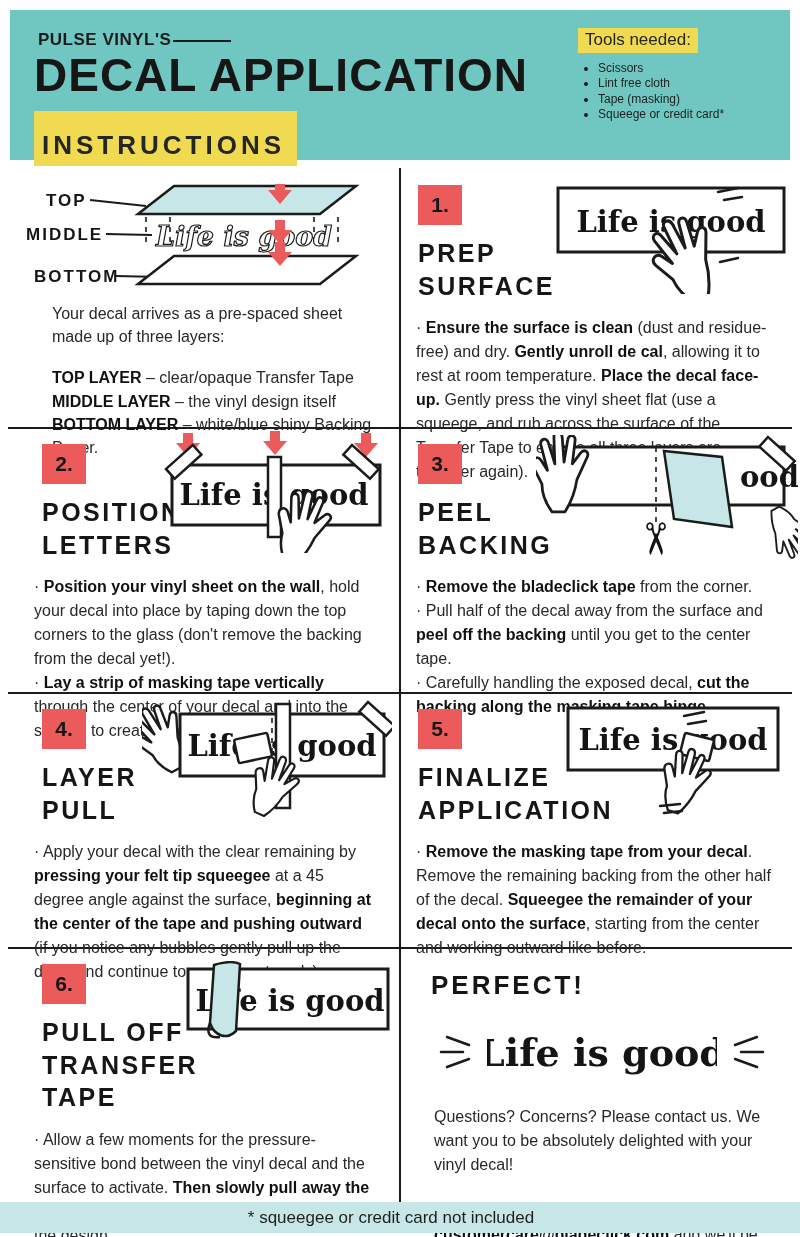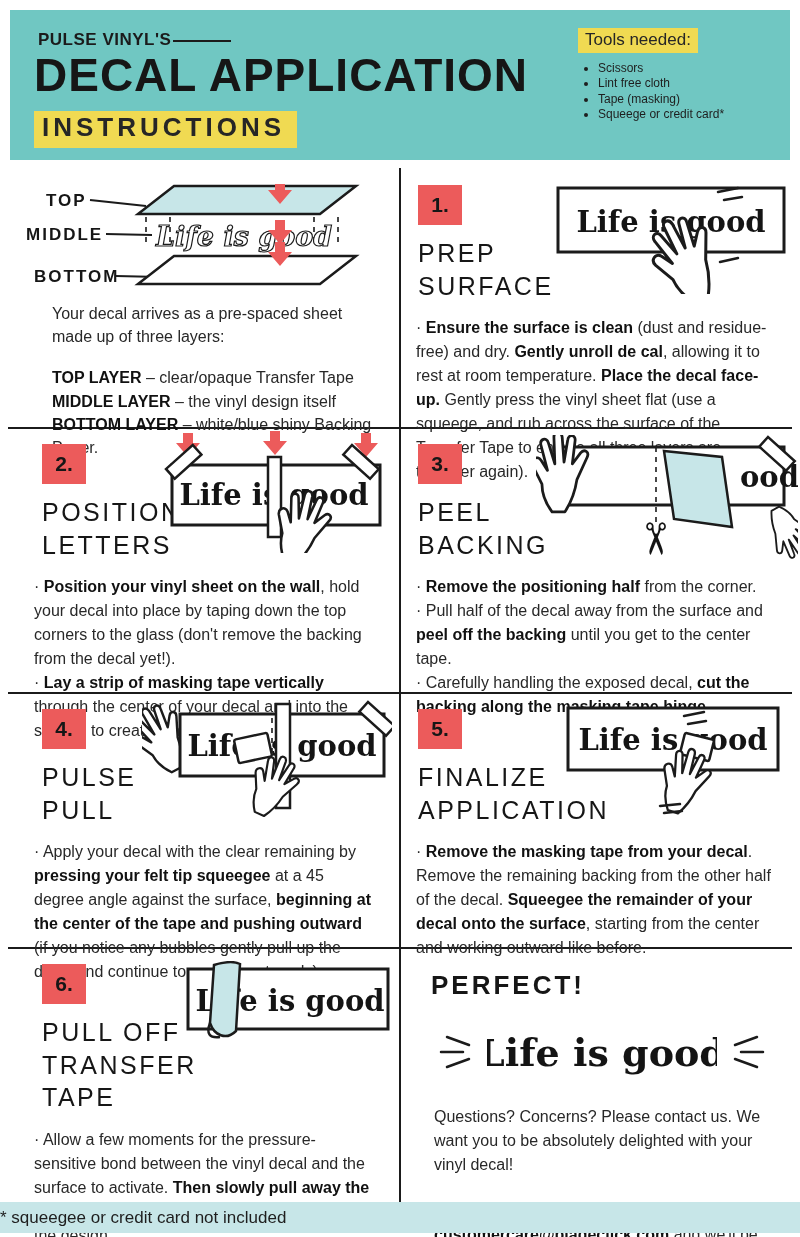--- a/index.html
+++ b/index.html
@@ -10,32 +10,32 @@
   html,body{margin:0;padding:0}
   body{
     width:800px;height:1237px;position:relative;background:#fff;
     font-family:"Liberation Sans",sans-serif;color:#222;overflow:hidden;
   }
   
   .header{position:absolute;left:10px;top:10px;width:780px;height:150px;background:var(--teal)}
   .brand{position:absolute;left:28px;top:20px;font-size:17px;font-weight:bold;letter-spacing:.5px;color:var(--ink)}
   .brand-line{display:inline-block;width:58px;border-bottom:2px solid var(--ink);margin-left:2px;transform:translateY(-3px)}
   .main-title{position:absolute;left:24px;top:38px;font-size:46px;font-weight:bold;letter-spacing:1px;color:#161616;white-space:nowrap}
-  .subtitle{position:absolute;left:24px;top:101px;background:var(--yellow);padding:1px 12px 5px 8px;font-size:26px;font-weight:bold;letter-spacing:4px;color:#262626}
+  .subtitle{position:absolute;left:24px;top:101px;background:var(--yellow);padding:19px 12px 5px 8px;font-size:26px;font-weight:bold;letter-spacing:4px;color:#262626}
   .tools{position:absolute;left:568px;top:18px;width:210px}
   .tools-label{display:inline-block;background:var(--yellow);padding:2px 7px 3px;font-size:17px;color:#262626}
   .tools-list{margin:8px 0 0 20px;padding:0;font-size:12px;line-height:1.28;color:#1e1e1e}
   
   .vline{position:absolute;left:399px;top:168px;width:2px;height:1035px;background:var(--ink)}
   .hline{position:absolute;left:8px;width:784px;height:2px;background:var(--ink)}
   
   .cell{position:absolute;width:400px}
   .step{position:relative;height:100%}
   .step-num{width:44px;height:40px;background:var(--red);display:flex;align-items:center;justify-content:center;font-size:21px;font-weight:bold;color:#161616}
-  .step-title{margin:12px 0 0;font-size:25px;font-weight:normal;letter-spacing:2.5px;line-height:1.3;color:#161616;white-space:nowrap}
+  .step-title{margin:12px 0 0;font-size:25px;font-weight:bold;letter-spacing:2.5px;line-height:1.3;color:#161616;white-space:nowrap}
   .step-id{padding-top:15px}
   .pad-l .step-id{padding-left:42px}
   .pad-r .step-id{padding-left:18px}
   .step-art{position:absolute}
   .step-body{margin-top:14px;font-size:16px;line-height:1.5;color:#282828}
   .pad-l .step-body{padding:0 28px 0 34px}
   .pad-r .step-body{padding:0 26px 0 16px}
   .step-body p,.rich p{margin:0}
   .step-body b,.rich b{color:#111}
   
@@ -55,21 +55,21 @@
   .scissors{font-family:"DejaVu Sans",sans-serif;font-size:44px;fill:#141414}
   .motion{stroke:var(--ink);stroke-width:2.5;stroke-linecap:round}
   
   .perfect{padding:20px 26px 0 30px}
   .perfect-title{margin:1px;font-size:26px;font-weight:bold;letter-spacing:3px;color:#161616}
   .perfect-decal{display:flex;align-items:center;justify-content:center;gap:14px;margin-top:24px}
   .perfect-text{padding:0 4px;margin-top:26px;font-size:16px;line-height:1.5;color:#282828}
   .perfect-text p + p{margin-top:22px}
   
   .footer{position:absolute;left:0;top:1202px;width:800px;height:31px;background:var(--teal_light);
-    font-size:17px;color:#1e1e1e;text-align:left;line-height:31px;padding-right:18px}
+    font-size:17px;color:#1e1e1e;text-align:center;line-height:31px;padding-right:18px}
 </style>
 </head>
 <body>
 
 <svg width="0" height="0" style="position:absolute">
   <defs>
     <g id="sym-hand">
       <path d="M24,90 C18,82 13,72 13,60 L3,40 C0,33 8,28 12,34 L19,45 L12,18 C10,11 18,8 20,15 L27,38 L26,9 C26,2 34,2 35,9 L37,36 L41,12 C42,5 50,6 49,13 L46,38 L55,26 C59,21 65,25 62,31 L51,55 C49,68 45,79 38,90 Z" fill="#fff" stroke="#1b1b1b" stroke-width="3" stroke-linejoin="round"></path>
     </g>
     <g id="sym-arrow">
@@ -195,33 +195,33 @@
       <rect class="box" x="26" y="12" width="222" height="58"></rect>
       <text class="decal-text" x="204" y="52" font-size="29">ood</text>
       <use href="#sym-hand" transform="translate(-6,-6) scale(0.92)"></use>
       <line class="dash" x1="120" y1="12" x2="120" y2="92"></line>
       <path class="teal-fill" d="M128,16 L186,22 L196,92 L138,84 Z"></path>
       <use href="#sym-hand" transform="translate(196,46) rotate(150 35 45) scale(0.62)"></use>
       <use href="#sym-tape" transform="translate(232,2) rotate(42)"></use>
       <text class="scissors" x="120" y="120" text-anchor="middle" transform="rotate(90 120 104)">✂</text>
     </svg>
     <div class="step-body rich">
-        <p><span>· </span><b>Remove the positioning half</b><span> from the corner.</span></p>
+        <p><span>· </span><b>Remove the bladeclick tape</b><span> from the corner.</span></p>
         <p><span>· Pull half of the decal away from the surface and </span><b>peel off the backing</b><span> until you get to the center tape.</span></p>
         <p><span>· Carefully handling the exposed decal, </span><b>cut the backing along the masking tape hinge</b><span>.</span></p>
       </div>
   </div>
 </div>
 
 <div class="cell pad-l" style="left:0;top:694px;height:253px">
   <div class="step">
     <div class="step-id">
       <div class="step-num">4.</div>
       <h2 class="step-title">
-          <div>PULSE</div>
+          <div>LAYER</div>
           <div>PULL</div>
         </h2>
     </div>
     <svg class="step-art" style="right:8px;top:4px" width="250" height="120" viewBox="0 0 250 120">
       <use href="#sym-hand" transform="translate(-4,-2) rotate(-28 35 45) scale(0.8)"></use>
       <rect class="box" x="38" y="16" width="204" height="62"></rect>
       <text class="decal-text" x="140" y="58" font-size="29" text-anchor="middle">Life is good</text>
       <line class="dash" x1="130" y1="20" x2="130" y2="74"></line>
       <rect class="thin-box" x="134" y="6" width="14" height="104"></rect>
       <rect class="thin-box" x="94" y="38" width="34" height="24" rx="2" transform="rotate(-12 111 50)"></rect>

